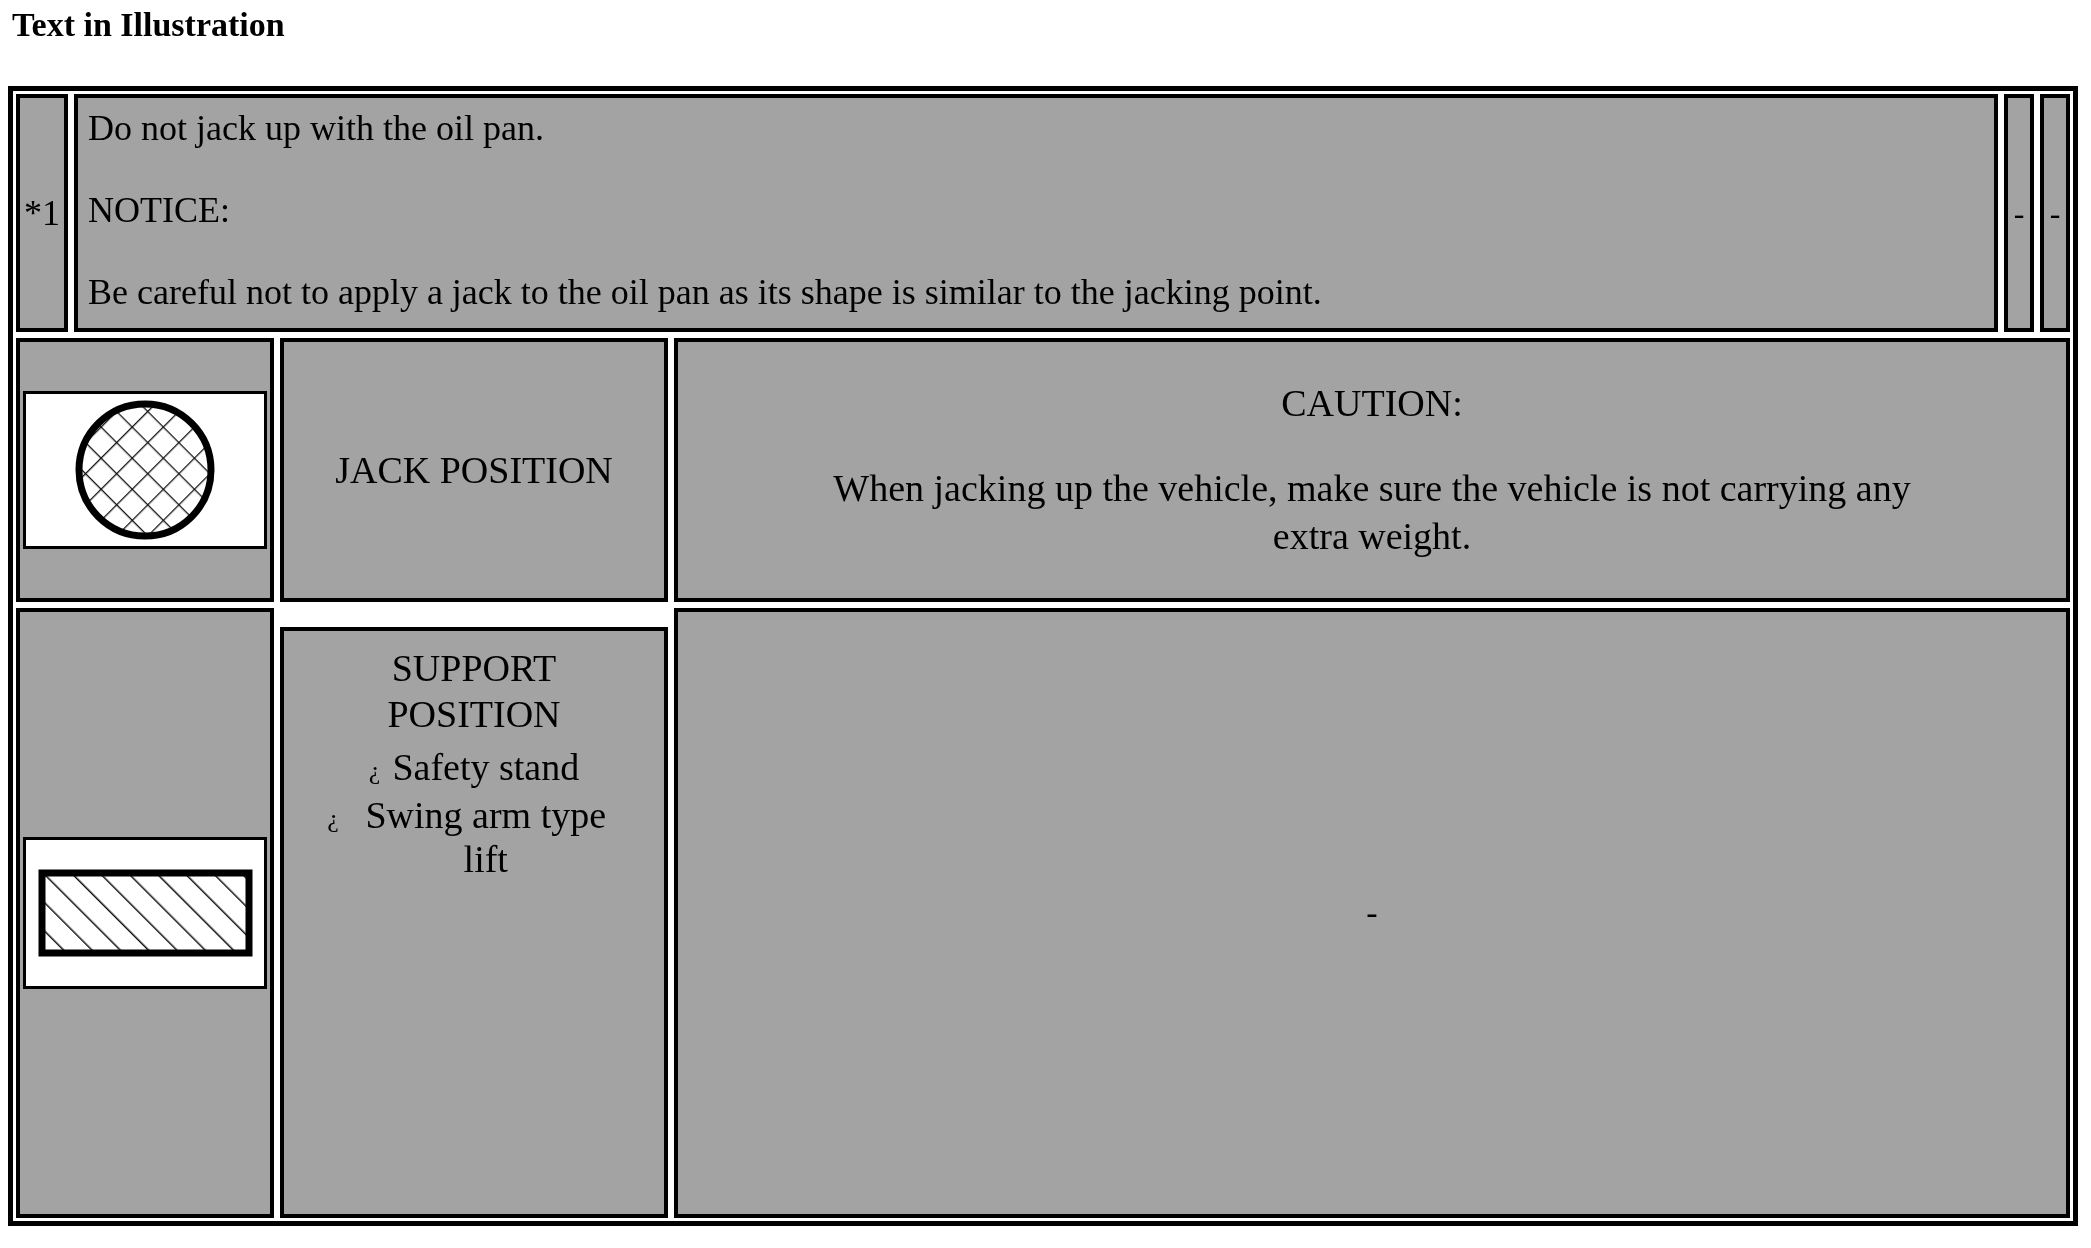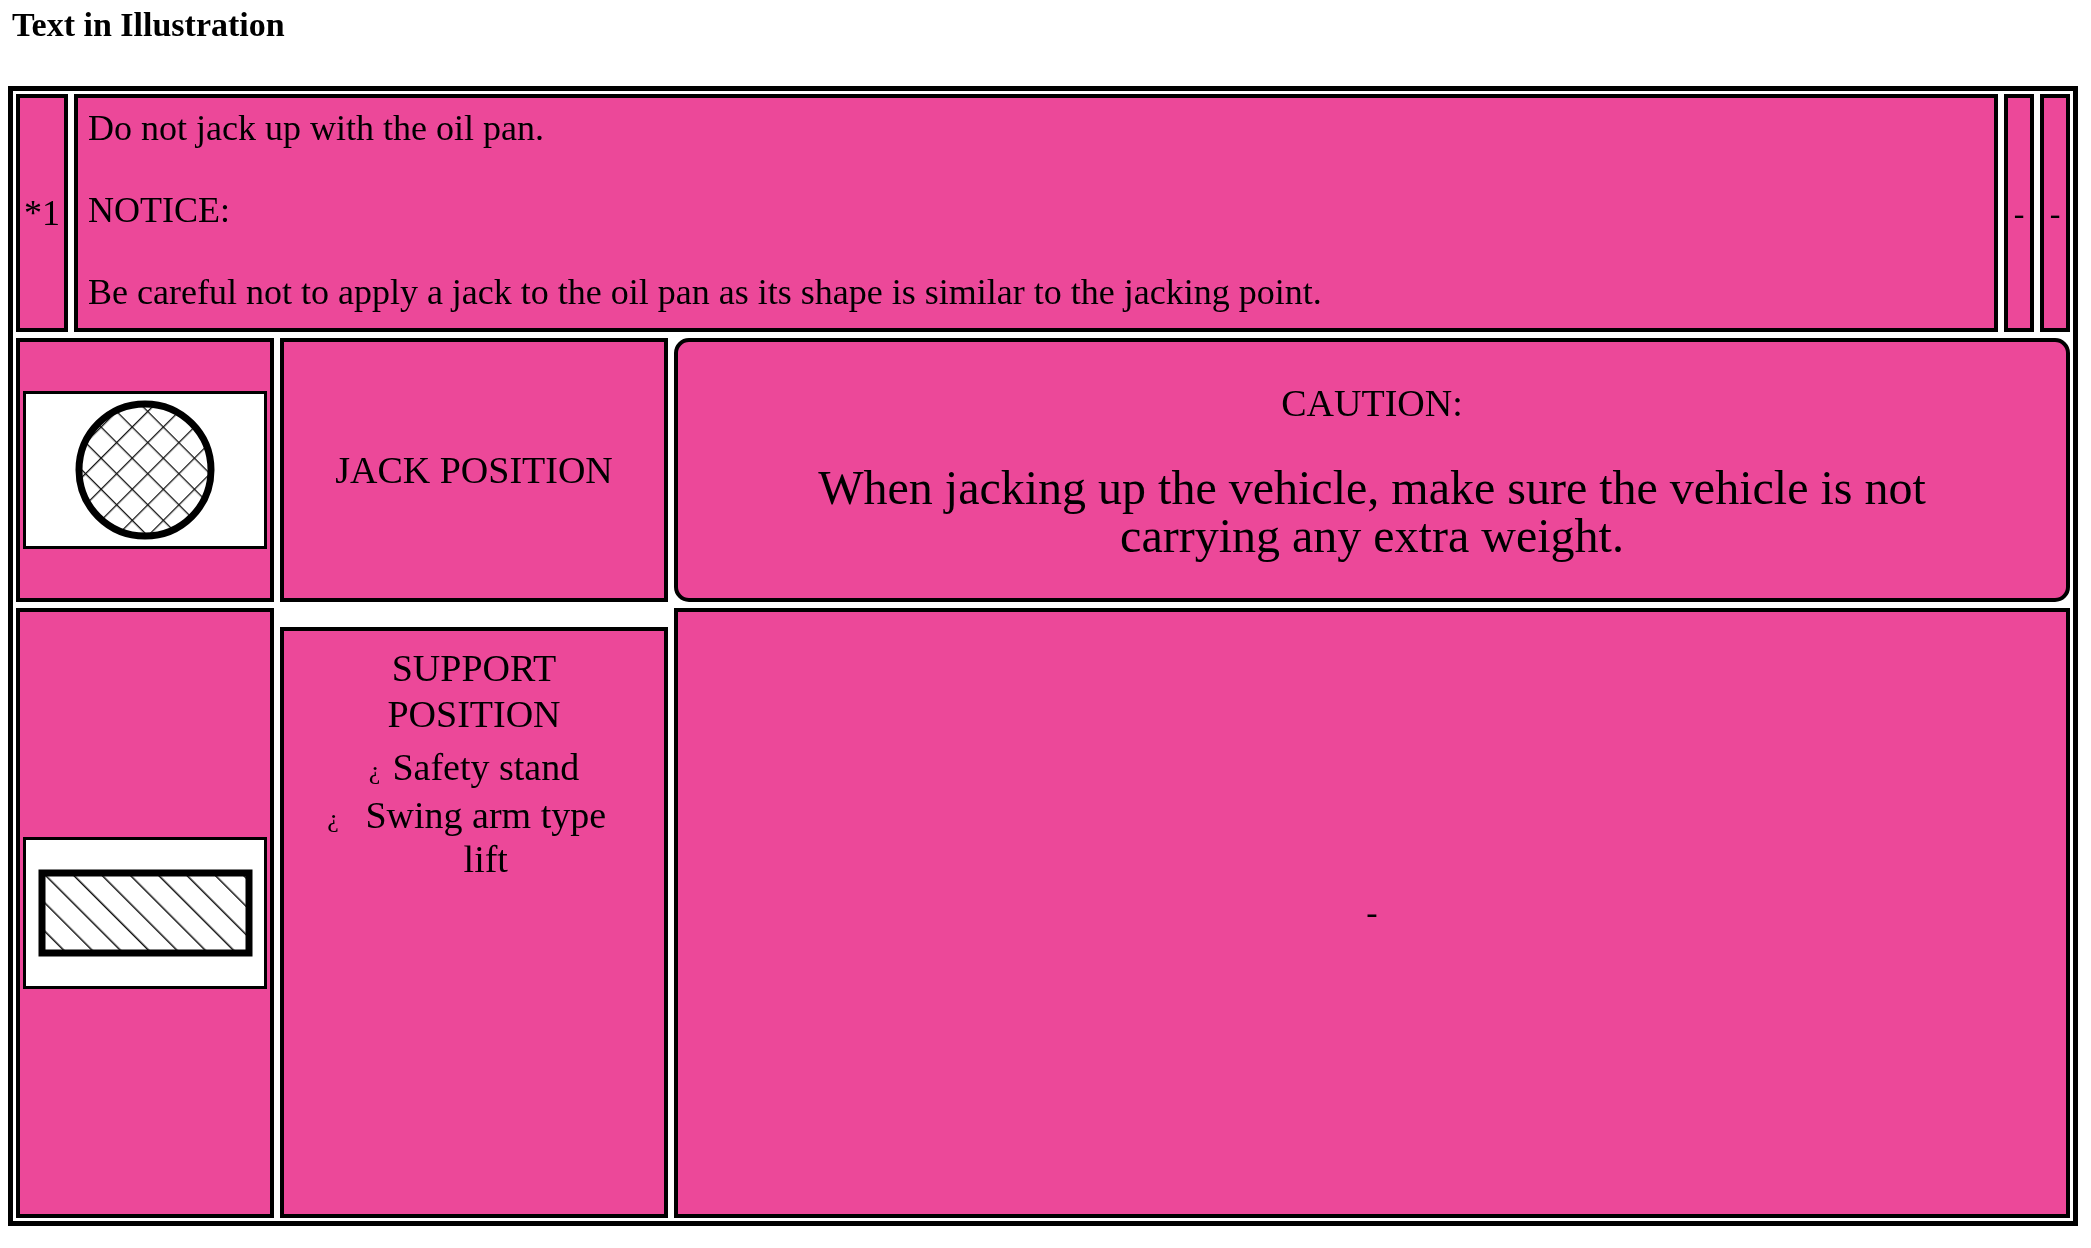--- a/index.html
+++ b/index.html
@@ -49,21 +49,21 @@
     display: flex;
     width: 100%;
     box-sizing: border-box;
   }
 
   
   .cell {
     box-sizing: border-box;
     border: 4px solid #000;
     margin: 3px;
-    background: #ec4899;
+    background: #a3a3a3;
     position: relative;
     overflow: hidden;
   }
 
   
   .row-1 { height: 244px; }
 
   .cell-star {
     width: 52px;
     display: flex;
@@ -133,29 +133,28 @@
   }
 
   .cell-caution {
     flex: 1 1 auto;
     display: flex;
     flex-direction: column;
     align-items: center;
     justify-content: center;
     text-align: center;
     padding: 0 26px;
-    border-radius: 15px;
   }
   .caution-head {
     font-size: 38px;
     line-height: 46px;
     margin-bottom: 38px;
   }
   .caution-body {
-    font-size: 48px;
+    font-size: 38px;
     line-height: 48px;
     max-width: 1160px;
   }
 
   
   .row-3 { height: 616px; }
 
   .cell-support {
     width: 388px;
     display: flex;

